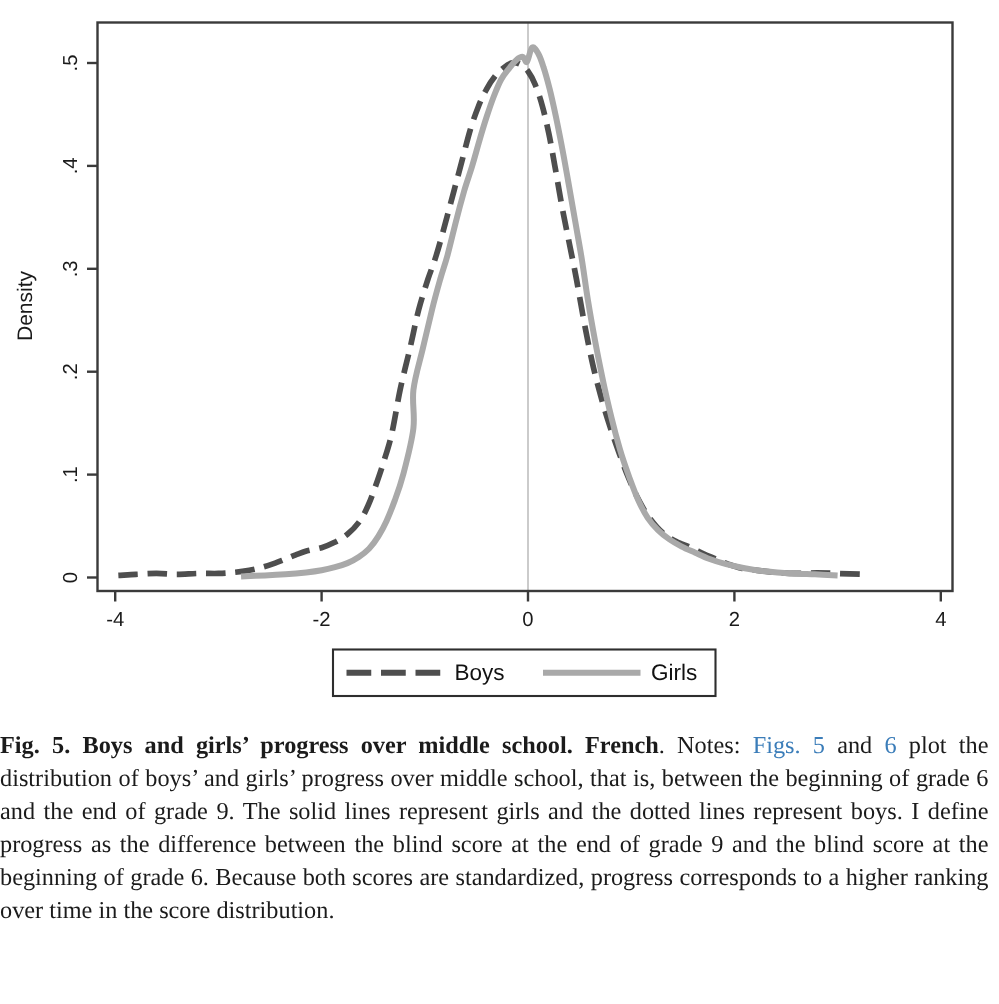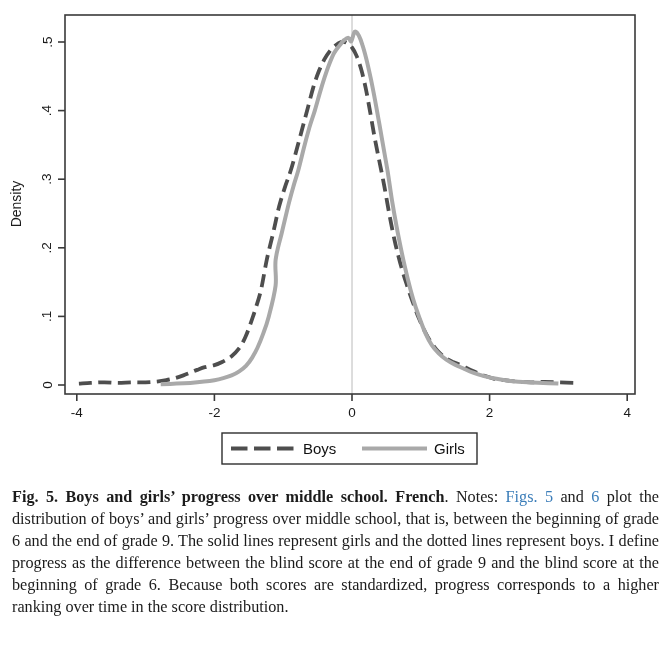--- a/index.html
+++ b/index.html
@@ -3,21 +3,21 @@
 <meta charset="utf-8">
 <style>
   html,body{margin:0;padding:0;background:#fff;}
   #page{position:relative;width:666px;height:669px;background:#ffffff;overflow:hidden;
         font-family:"Liberation Sans",sans-serif;}
   #figure-svg{position:absolute;left:0;top:0;}
   .tick-label{font-family:"Liberation Sans",sans-serif;font-size:13.5px;fill:#1a1a1a;}
   .axis-title{font-family:"Liberation Sans",sans-serif;font-size:14px;fill:#1a1a1a;}
   .legend-label{font-family:"Liberation Sans",sans-serif;font-size:15px;fill:#111;}
   #caption{position:absolute;left:0;top:486px;width:666px;box-sizing:border-box;
-           padding:0 7px 0 12px;font-family:"Liberation Serif",serif;font-size:16.2px;
+           padding:0 7px 0 0;font-family:"Liberation Serif",serif;font-size:16.2px;
            line-height:22px;text-align:justify;color:#1b1b1b;}
   #caption .cap-bold{font-weight:700;}
   #caption a.cap-link{text-decoration:none;cursor:pointer;}
 </style>
 </head>
 <body>
 
 <div id="page">
 
   <svg id="figure-svg" width="666" height="478" viewBox="0 0 666 478">

